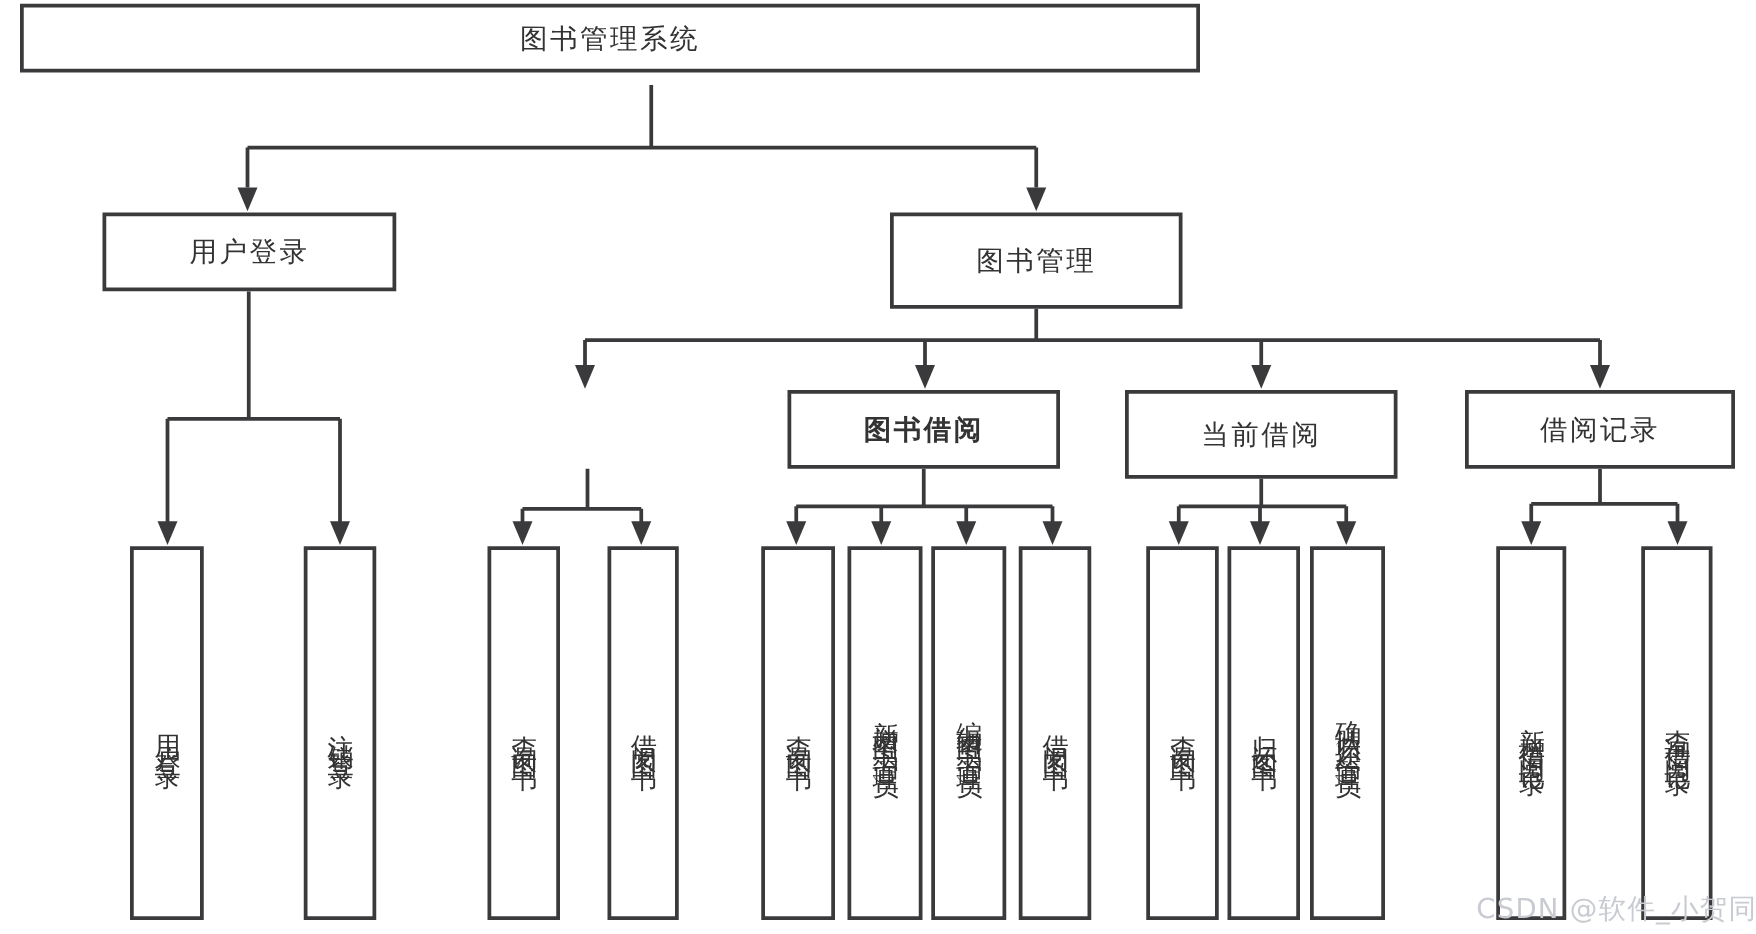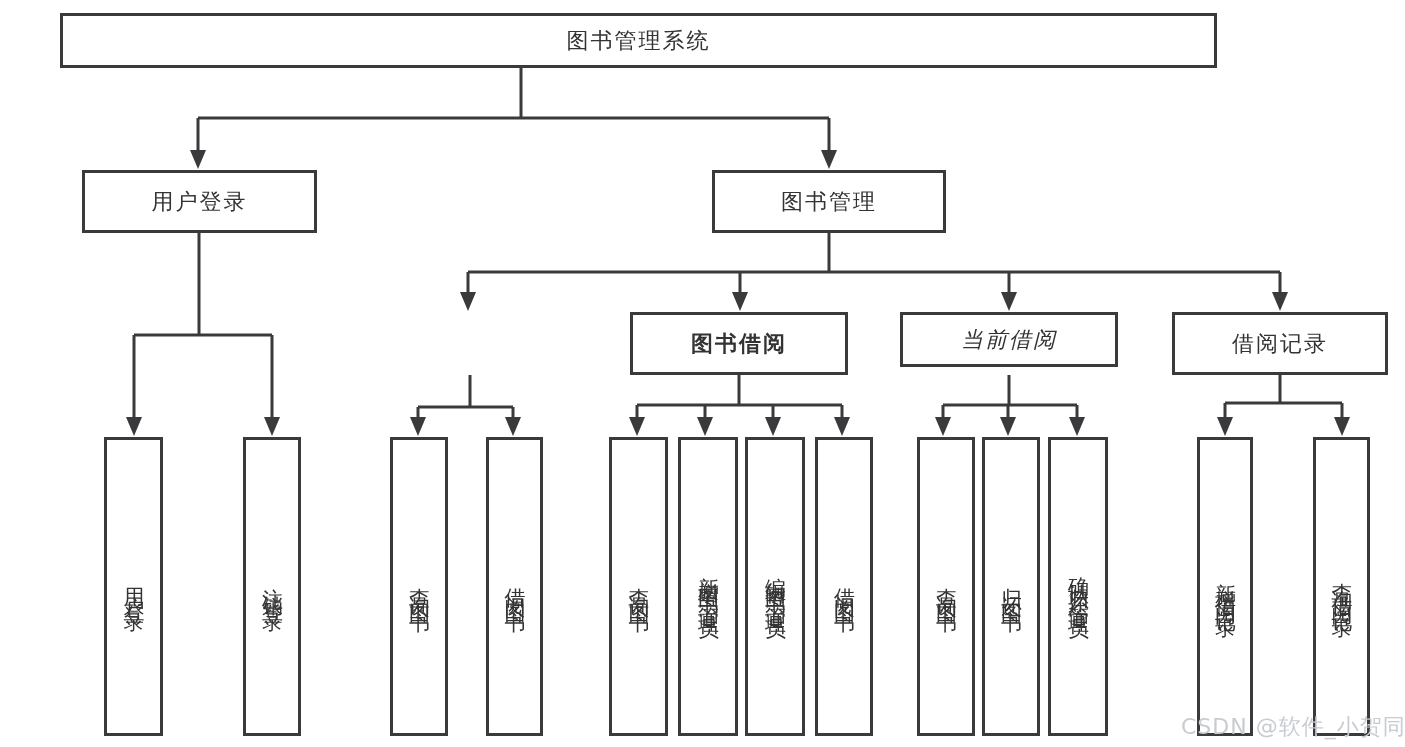--- a/index.html
+++ b/index.html
@@ -95,27 +95,27 @@
       <polygon points="765,417 781,417 773,436"></polygon>
       <polygon points="834,417 850,417 842,436"></polygon>
       <polygon points="935,417 951,417 943,436"></polygon>
       <polygon points="1000,417 1016,417 1008,436"></polygon>
       <polygon points="1069,417 1085,417 1077,436"></polygon>
       <polygon points="1217,417 1233,417 1225,436"></polygon>
       <polygon points="1334,417 1350,417 1342,436"></polygon>
     </g>
   </svg>
 
-  <div class="box h-box" style="left:16px; top:13px; width:1157px; height:55px;margin-left:44px;">图书管理系统</div>
+  <div class="box h-box" style="left:16px; top:3px; width:944px; height:55px;">图书管理系统</div>
 
   <div class="box h-box" style="left:82px; top:170px; width:235px; height:63px;">用户登录</div>
-  <div class="box h-box" style="left:712px; top:170px; width:234px; height:63px;">图书管理</div>
+  <div class="box h-box" style="left:712px; top:170px; width:234px; height:77px;">图书管理</div>
 
   <div class="box h-box" style="left:630px; top:312px; width:218px; height:63px;font-weight:bold;">图书借阅</div>
-  <div class="box h-box" style="left:900px; top:312px; width:218px; height:55px;font-style:italic;">当前借阅</div>
+  <div class="box h-box" style="left:900px; top:312px; width:218px; height:71px;">当前借阅</div>
   <div class="box h-box" style="left:1172px; top:312px; width:216px; height:63px;">借阅记录</div>
 
   <div class="box v-box" style="left:104px; top:437px; width:59px; height:299px;">用户登录</div>
   <div class="box v-box" style="left:243px; top:437px; width:58px; height:299px;">注销登录</div>
 
   <div class="box v-box" style="left:390px; top:437px; width:58px; height:299px;">查询图书</div>
   <div class="box v-box" style="left:486px; top:437px; width:57px; height:299px;">借阅图书</div>
 
   <div class="box v-box" style="left:609px; top:437px; width:59px; height:299px;">查询图书</div>
   <div class="box v-box" style="left:678px; top:437px; width:60px; height:299px; letter-spacing:6px;">新增图书（管理员）</div>

